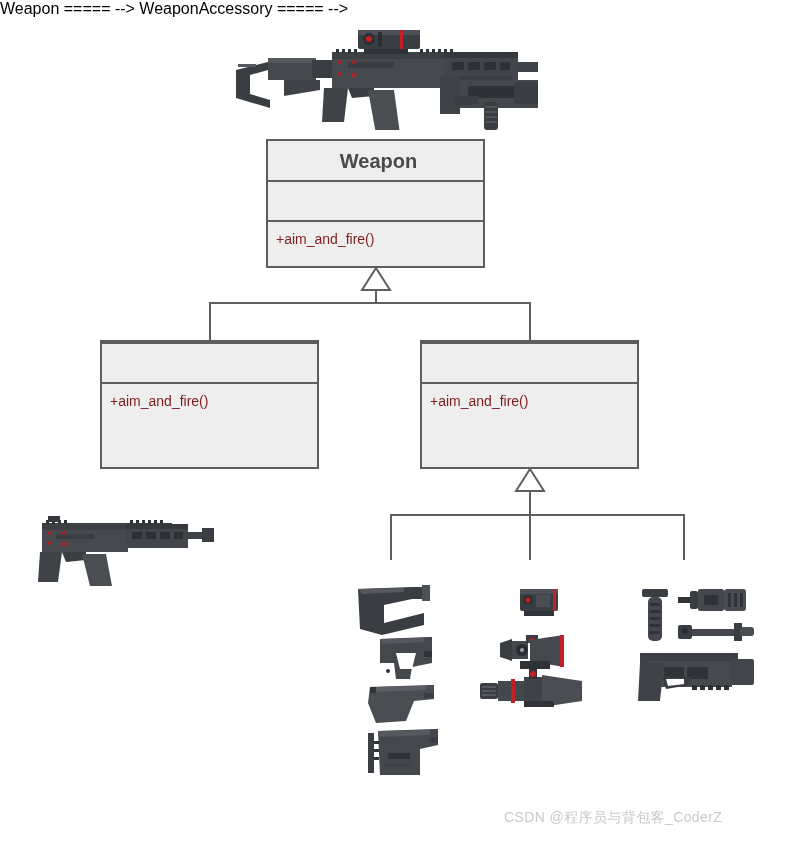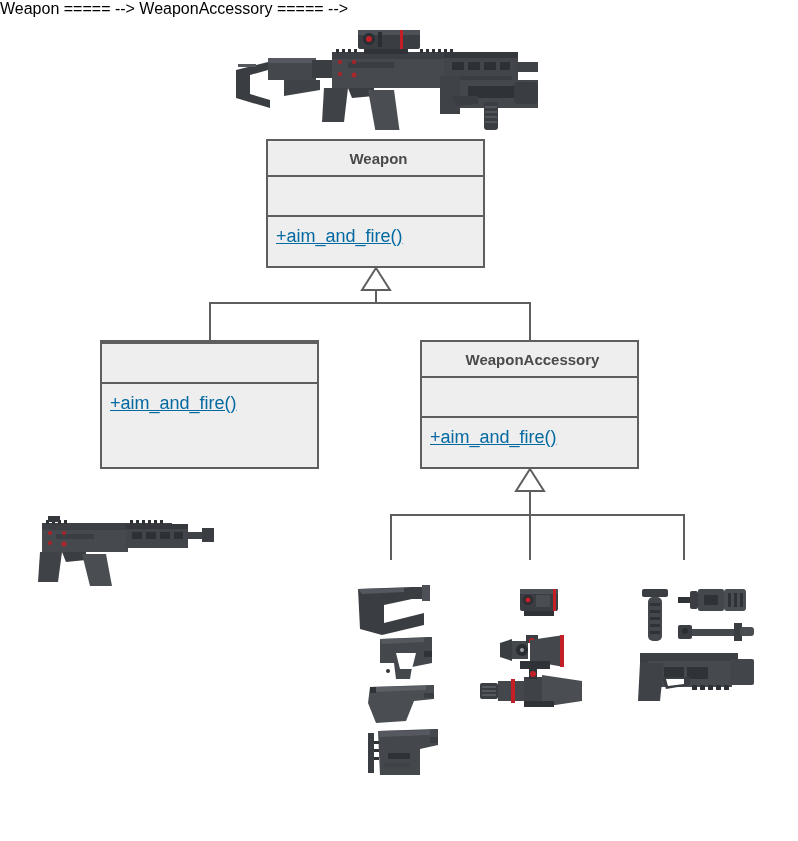--- a/index.html
+++ b/index.html
@@ -23,40 +23,39 @@
   
   .uml-class {
     position: absolute;
     background: #eeeeee;
     border: 2px solid #5e5e5e;
     box-sizing: border-box;
   }
   .uml-name {
     text-align: center;
     font-weight: bold;
-    font-size: 15px;
+    font-size: 20px;
     color: #4a4a4a;
     line-height: 1;
     padding: 10px 4px 9px 10px;
     box-sizing: border-box;
   }
   .uml-sep {
     border-top: 2px solid #5e5e5e;
   }
   .uml-attrs {
     height: 40px;
     box-sizing: border-box;
   }
   .uml-ops {
-    font-size: 18px;
-    color: #0369a1;
+    font-size: 14px;
+    color: #7f1d1d;
     padding: 10px 0 10px 8px;
     line-height: 1;
     box-sizing: border-box;
-    text-decoration: underline;
   }
 
   
   #class-weapon          { left: 266px; top: 139px; width: 219px; height: 129px; }
   #class-baseweapon      { left: 100px; top: 340px; width: 219px; height: 129px; }
   #class-weaponaccessory { left: 420px; top: 340px; width: 219px; height: 129px; }
 
   
   .conn {
     position: absolute;
@@ -166,21 +165,20 @@
   </div>
 
   
   <div class="uml-class" id="class-baseweapon">
     <div class="uml-sep uml-attrs"></div>
     <div class="uml-sep uml-ops">+aim_and_fire()</div>
   </div>
 
   
   <div class="uml-class" id="class-weaponaccessory">
-    <div class="uml-name">WeaponAccessory</div>
     <div class="uml-sep uml-attrs"></div>
     <div class="uml-sep uml-ops">+aim_and_fire()</div>
   </div>
 
    Weapon ===== --&gt;
   
   <svg class="art" style="left:360px; top:267px;" width="32" height="24" viewBox="0 0 32 24">
     <polygon points="16,1 30,23 2,23" fill="#ffffff" stroke="#5e5e5e" stroke-width="2"></polygon>
   </svg>
   <div class="conn conn-v" style="left:375px; top:289px; height:14px;"></div>
@@ -354,14 +352,15 @@
     <g fill="#2d3135">
       <rect x="58" y="100" width="5" height="5"></rect>
         <rect x="66" y="100" width="5" height="5"></rect>
       <rect x="74" y="100" width="5" height="5"></rect>
         <rect x="82" y="100" width="5" height="5"></rect>
       <rect x="90" y="100" width="5" height="5"></rect>
     </g>
   </svg>
 
   
+  <div id="watermark">CSDN @程序员与背包客_CoderZ</div>
 
 </div>
 
 </body></html>

